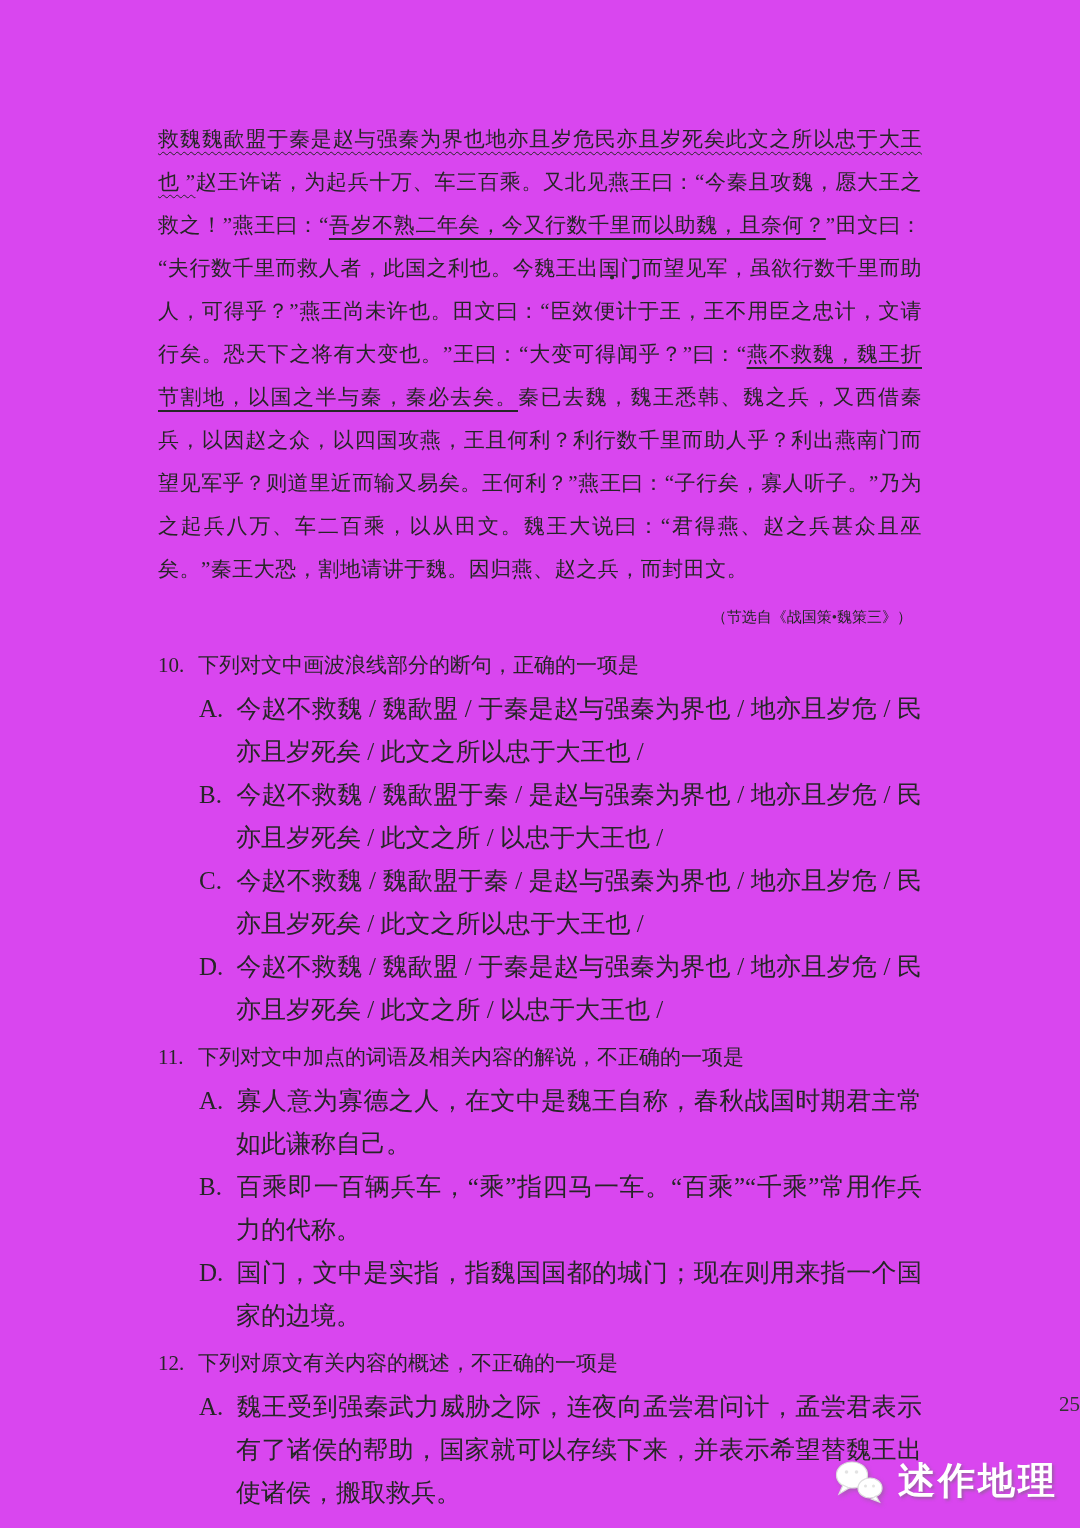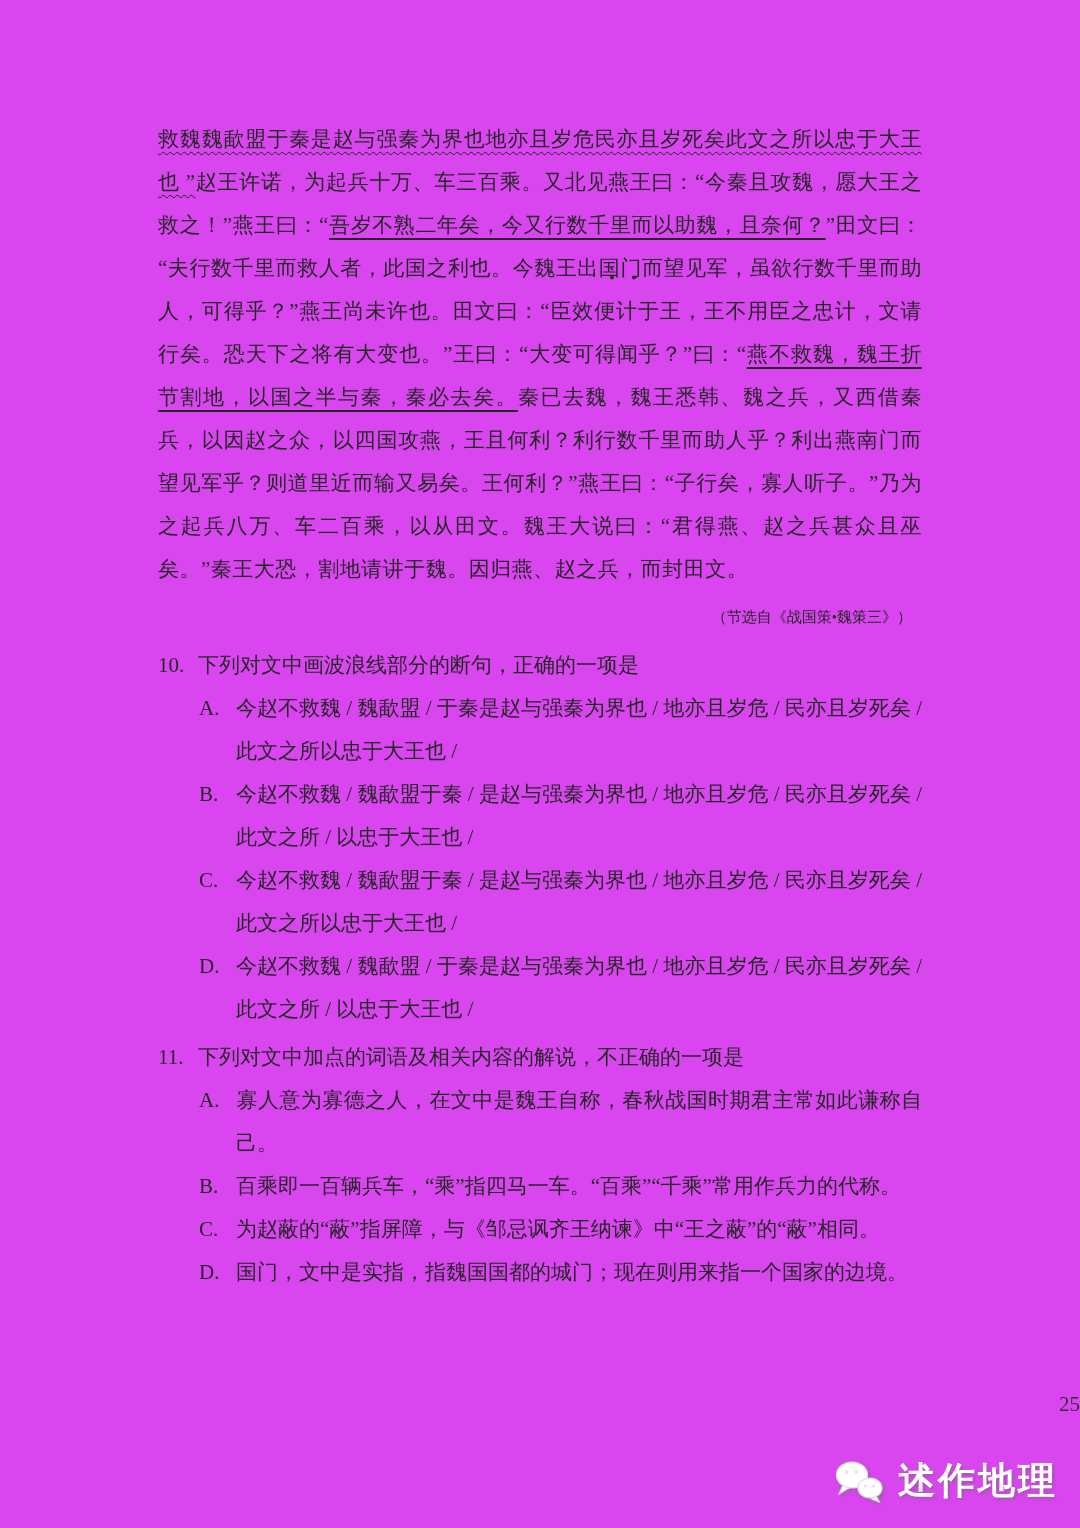--- a/index.html
+++ b/index.html
@@ -60,21 +60,21 @@
   }
   .stem {
     font-size: 21px;
     line-height: 43px;
   }
   .qnum {
     display: inline-block;
     min-width: 40px;
   }
   .option {
-    font-size: 21px;
+    font-size: 25px;
     line-height: 43px;
     padding-left: 78px;
     text-indent: -37px;
     text-align: justify;
     text-justify: inter-ideograph;
   }
   .olabel {
     display: inline-block;
     width: 37px;
     text-indent: 0;
@@ -142,27 +142,32 @@
       <div class="stem">
         <span class="qnum">11.</span><span>下列对文中加点的词语及相关内容的解说，不正确的一项是</span>
       </div>
       <div class="option">
         <span class="olabel">A.</span><span>寡人意为寡德之人，在文中是魏王自称，春秋战国时期君主常如此谦称自己。</span>
       </div>
       <div class="option">
         <span class="olabel">B.</span><span>百乘即一百辆兵车，“乘”指四马一车。“百乘”“千乘”常用作兵力的代称。</span>
       </div>
       <div class="option">
-        <span class="olabel">C.</span><span>为赵蔽的“蔽”指屏障，与《邹忌讽齐王纳谏》中“王之蔽”的“蔽”相同。</span>
-      </div>
-      <div class="option">
         <span class="olabel">D.</span><span>国门，文中是实指，指魏国国都的城门；现在则用来指一个国家的边境。</span>
       </div>
     </div>
 
+    <div class="question">
+      <div class="stem">
+        <span class="qnum">12.</span><span>下列对原文有关内容的概述，不正确的一项是</span>
+      </div>
+      <div class="option">
+        <span class="olabel">A.</span><span>魏王受到强秦武力威胁之际，连夜向孟尝君问计，孟尝君表示有了诸侯的帮助，国家就可以存续下来，并表示希望替魏王出使诸侯，搬取救兵。</span>
+      </div>
+    </div>
 
   </div>
 
   <div class="page-number">25</div>
 
   <div class="watermark">
     <svg class="wechat-icon" width="54" height="46" viewBox="0 0 54 46" aria-hidden="true">
       <g fill="#ffffff" stroke="#dedede" stroke-width="1.2">
         <ellipse cx="20" cy="17" rx="15.5" ry="13"></ellipse>
         <path d="M11 27 L7 36 L17 30 Z"></path>

